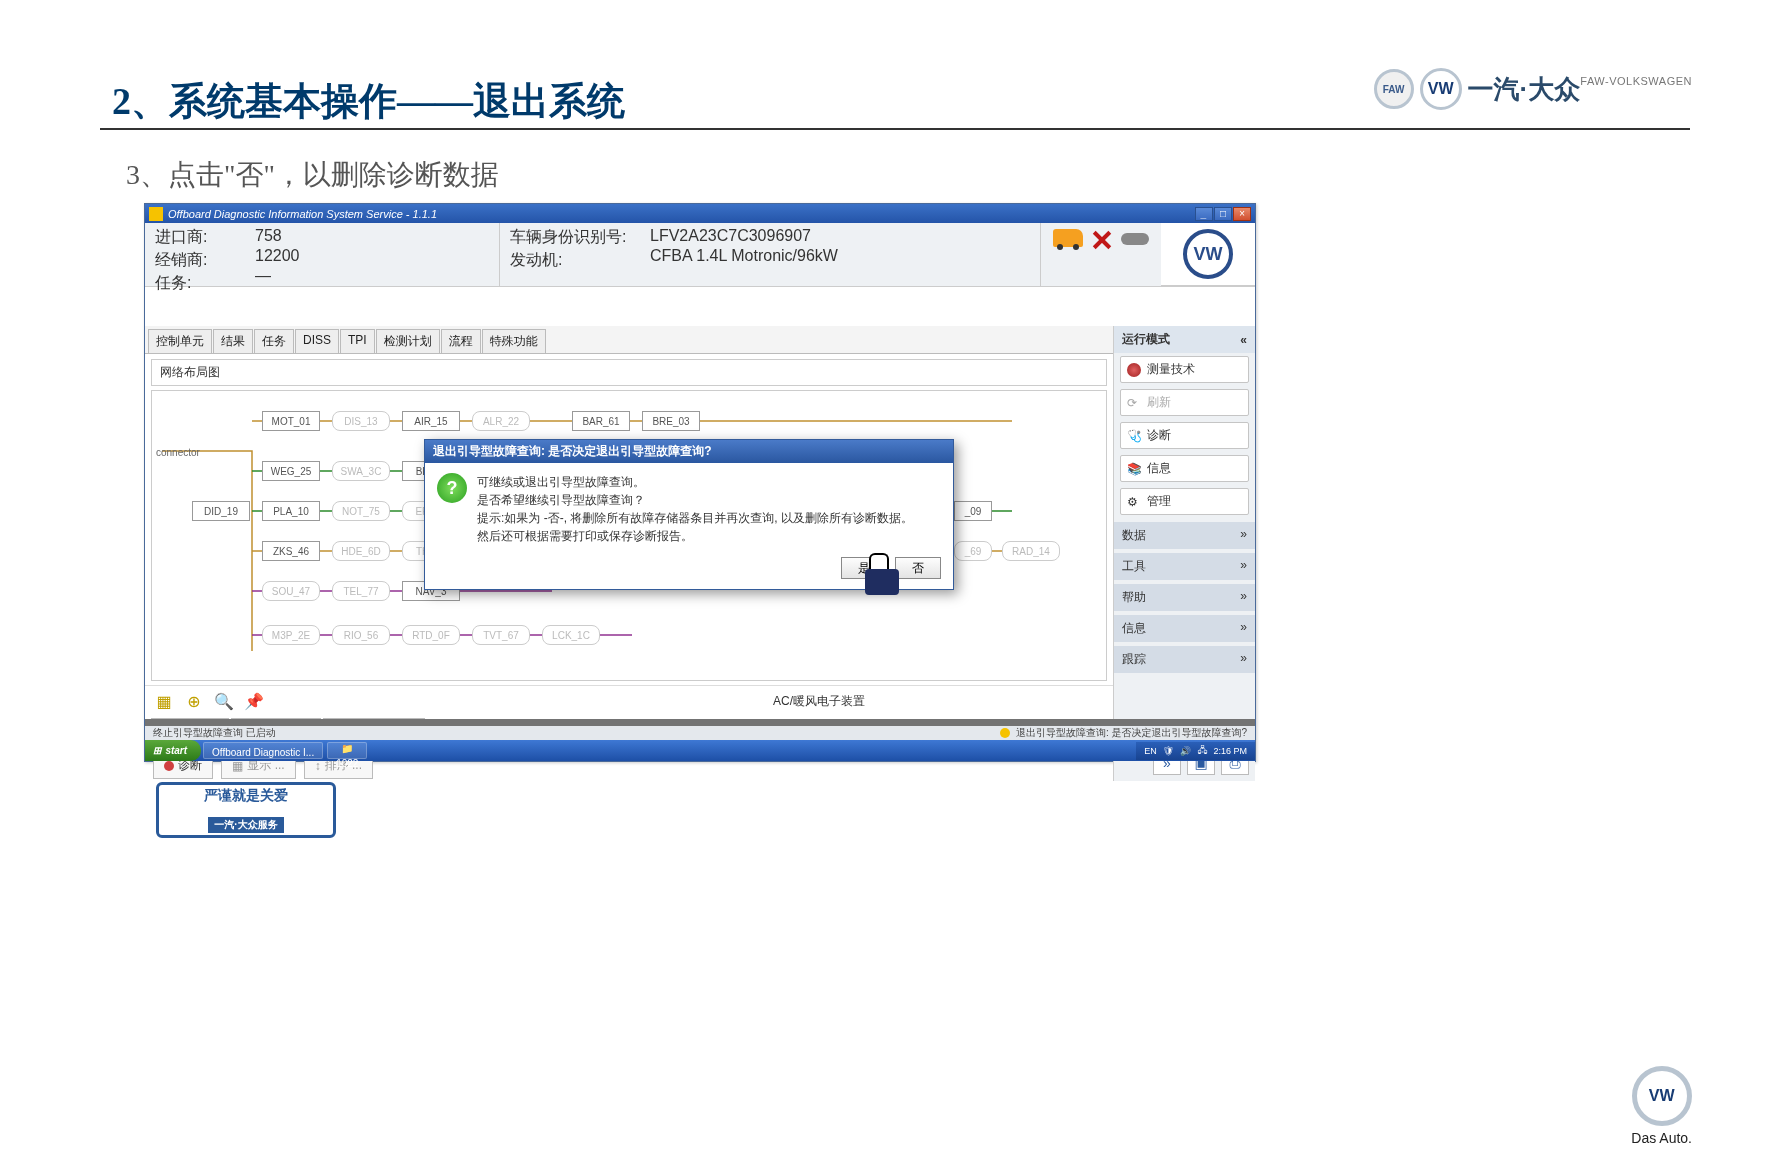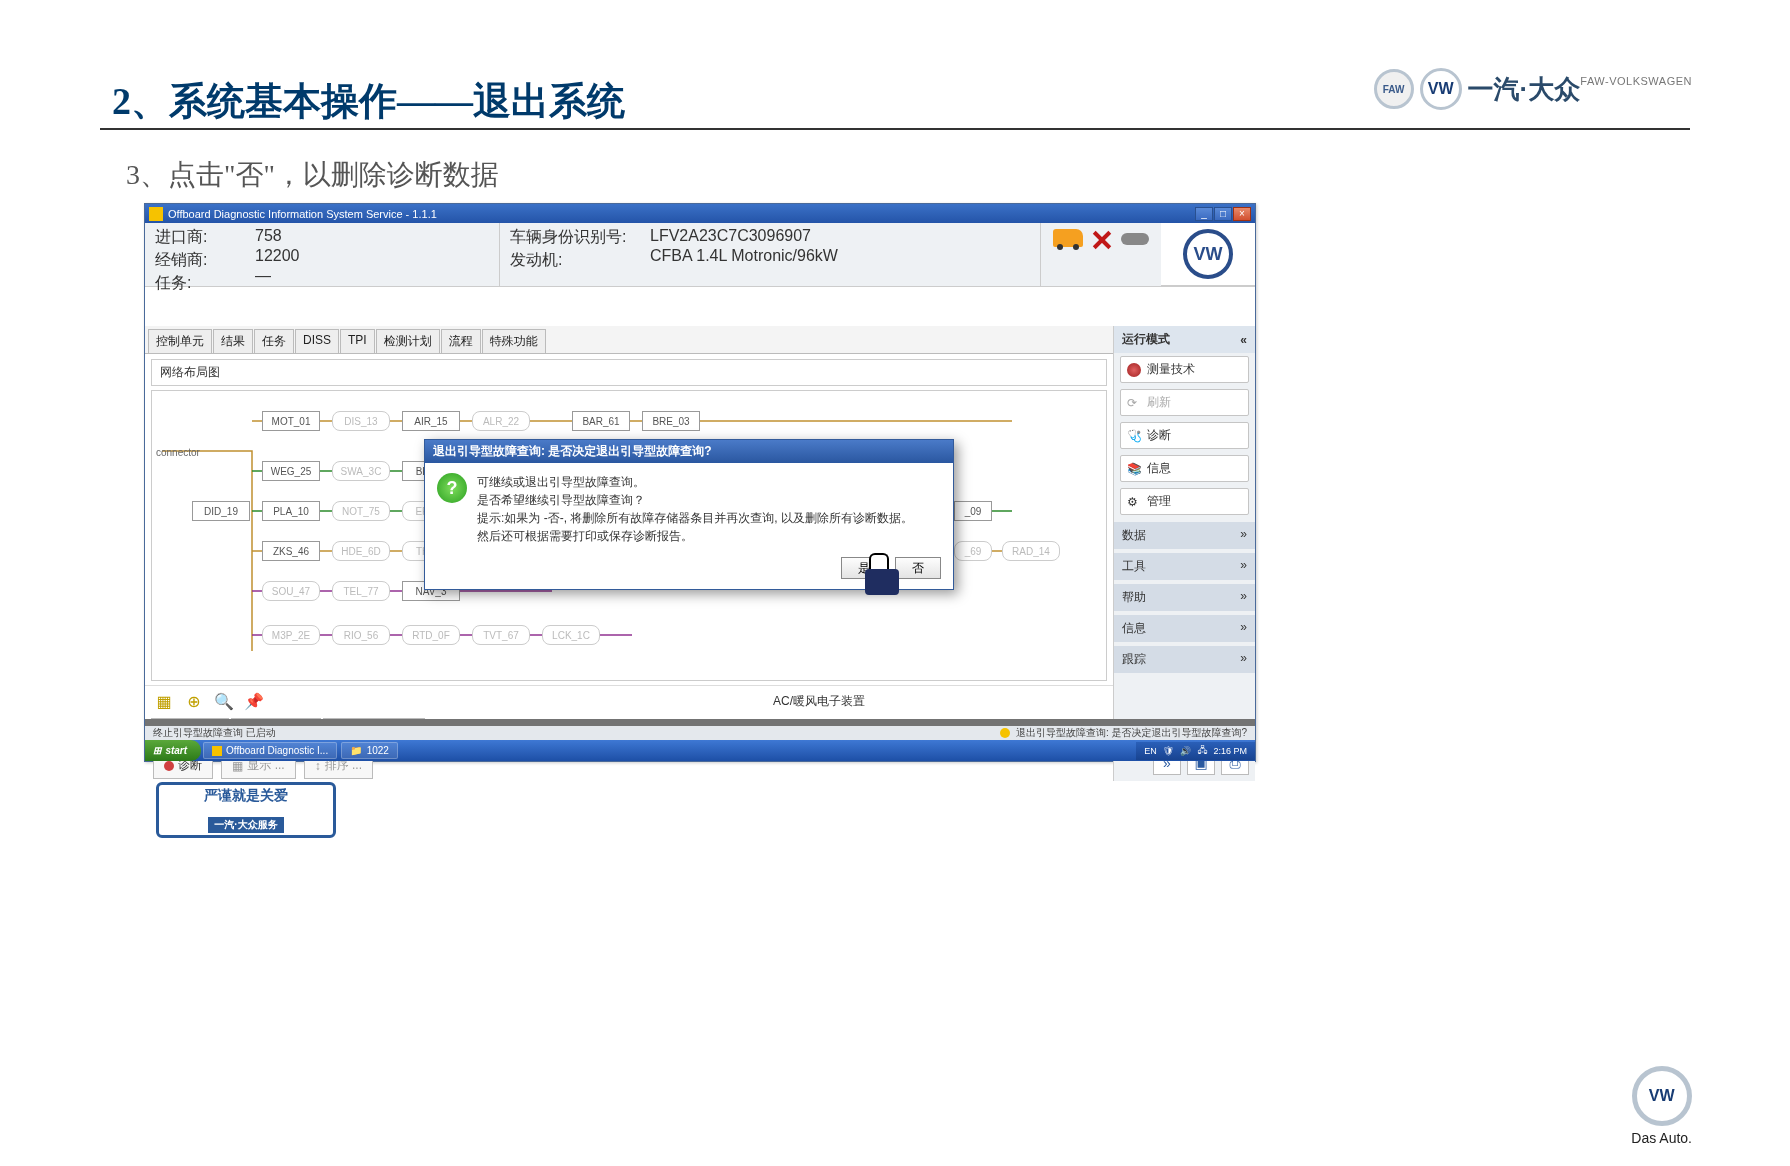--- a/index.html
+++ b/index.html
@@ -12,21 +12,21 @@
   .faw-circle { width: 40px; height: 40px; border-radius: 50%; border: 3px solid #b8c4d0; display: flex; align-items: center; justify-content: center; color: #3a5a8a; font-size: 10px; font-weight:bold; background:#f0f0f0; }
   .vw-circle { width: 42px; height: 42px; border-radius: 50%; border: 3px solid #b8c4d0; display: flex; align-items: center; justify-content: center; color: #183c74; font-weight: bold; background:#fff; }
   .brand-text { display:flex; flex-direction:row; line-height:1;}
   .brand-text .cn { font-size:26px; font-weight:bold; color:#2a4a6a; font-family: SimHei, sans-serif;}
   .brand-text .en { font-size:11px; color:#777; letter-spacing:0.5px;}
   
   .instruction { position: absolute; left: 126px; top: 156px; font-size: 28px; color: #555; font-family: SimSun, serif; }
   
   .app-window { position: absolute; left: 144px; top: 203px; width: 1112px; height: 559px; background: #fff; border: 1px solid #4a6a9a; box-shadow: 1px 1px 3px rgba(0,0,0,0.2); font-size: 12px; }
   
-  .titlebar { height: 19px; background: linear-gradient(#3b71c7, #2454a8); color: #fff; display: flex; align-items: center; padding: 0 4px; font-size: 11px; }
+  .titlebar { height: 19px; background: linear-gradient(#3b71c7, #2454a8); color: #fff; display: flex; align-items: center; padding: 0 4px; font-size: 11px; font-style: italic; }
   .titlebar .icon-box { width: 14px; height: 14px; background: #f6c200; margin-right: 5px; display:inline-block;}
   .titlebar-buttons { margin-left: auto; display: flex; gap: 1px; }
   .titlebar-buttons span { width: 18px; height: 14px; display: flex; align-items: center; justify-content: center; font-size: 10px; }
   .tb-min,.tb-max { background: linear-gradient(#5a8ad8,#3a6ac0); border:1px solid #295090;}
   .tb-close { background: linear-gradient(#e8896a,#d25030); border:1px solid #a03010;}
   
   .header-panel { display: flex; background: #eef1f4; border-bottom: 1px solid #ccc; height: 64px; }
   .info-block { border-right: 1px solid #ccc; padding: 4px 10px; font-size: 16px; color: #333; display:flex; }
   .info-block.left { width: 355px; }
   .info-block.mid { flex: 1; }
@@ -86,21 +86,21 @@
   .mini-ico{width:14px;height:14px;display:inline-block;}
   .bottom-icons{margin-top:auto;display:flex;gap:6px;padding:6px;justify-content:flex-end;}
   .bottom-icons .bi{width:28px;height:24px;border:1px solid #bbb;background:#fff;display:flex;align-items:center;justify-content:center;font-size:14px;color:#2a5aa0;cursor:pointer;}
   
   .statusbar { position:absolute; bottom:21px; left:0; right:0; height:21px; background:#e4e8ed; border-top:7px solid #737373; display:flex; align-items:center; padding:0 8px; font-size:10px; color:#444;}
   .statusbar .right-text{margin-left:auto; display:flex; align-items:center; gap:6px;}
   .bulb{width:10px;height:10px;border-radius:50%;background:#f6c200;display:inline-block;}
   
   .taskbar { position:absolute; bottom:0; left:0; right:0; height:21px; background: linear-gradient(#3e78d4,#1d4fa6); display:flex; align-items:center; font-size:10px; color:#fff;}
   .start-btn { height:21px; padding:0 14px 0 8px; background: linear-gradient(#5aa83a,#2c7a18); border-radius: 0 10px 10px 0; display:flex; align-items:center; gap:4px; font-style:italic; font-weight:bold;}
-  .task-item { height:17px; margin:0 2px; padding:0 8px; background: rgba(255,255,255,0.12); border:1px solid rgba(255,255,255,0.25); display:flex; align-items:center; gap:4px; border-radius:2px;}
+  .task-item { height:17px; margin:0 2px; padding:0 8px; background: rgba(255,255,255,0.12); border:1px solid rgba(255,255,255,0.25); display:flex; align-items:center; gap:4px; border-radius:2px;flex-direction:column;}
   .tray { margin-left:auto; height:18px; padding:0 8px; background: linear-gradient(#2a5fb8,#184390); display:flex; align-items:center; gap:6px; font-size:9px;}
   
   .bottom-badge { position:absolute; left:156px; top:782px; width:180px; height:56px; border:3px solid #2a5a9a; border-radius:6px; display:flex; flex-direction:column; align-items:center; justify-content:center; color:#2a5a9a; font-weight:bold; font-size:14px;}
   .bottom-badge .sub{font-size:10px; color:#fff; background:#2a5a9a; padding:1px 6px; margin-top:12px;}
   
   .das-auto { position:absolute; right:98px; bottom:20px; text-align:center; color:#222;}
   .das-auto .vw-circle{margin:0 auto; width:60px;height:60px; border-width:5px;}
   .das-auto .txt{font-size:14px; margin-top:4px;}
 
   svg.net-lines{position:absolute; left:0; top:0; width:100%; height:100%; pointer-events:none;}

